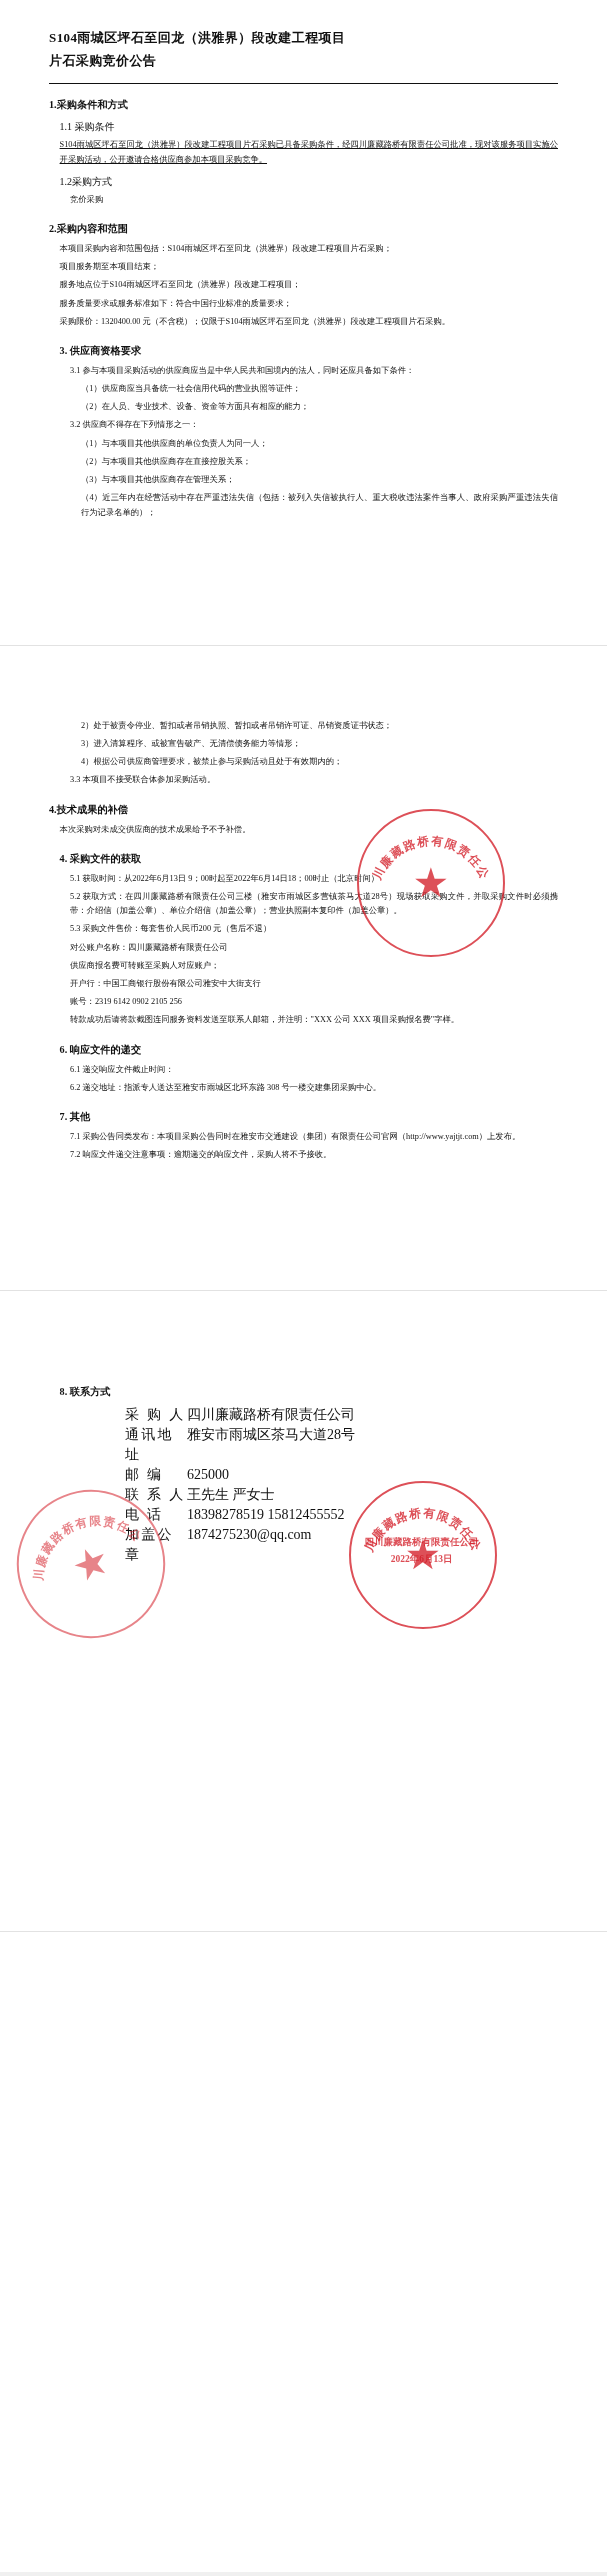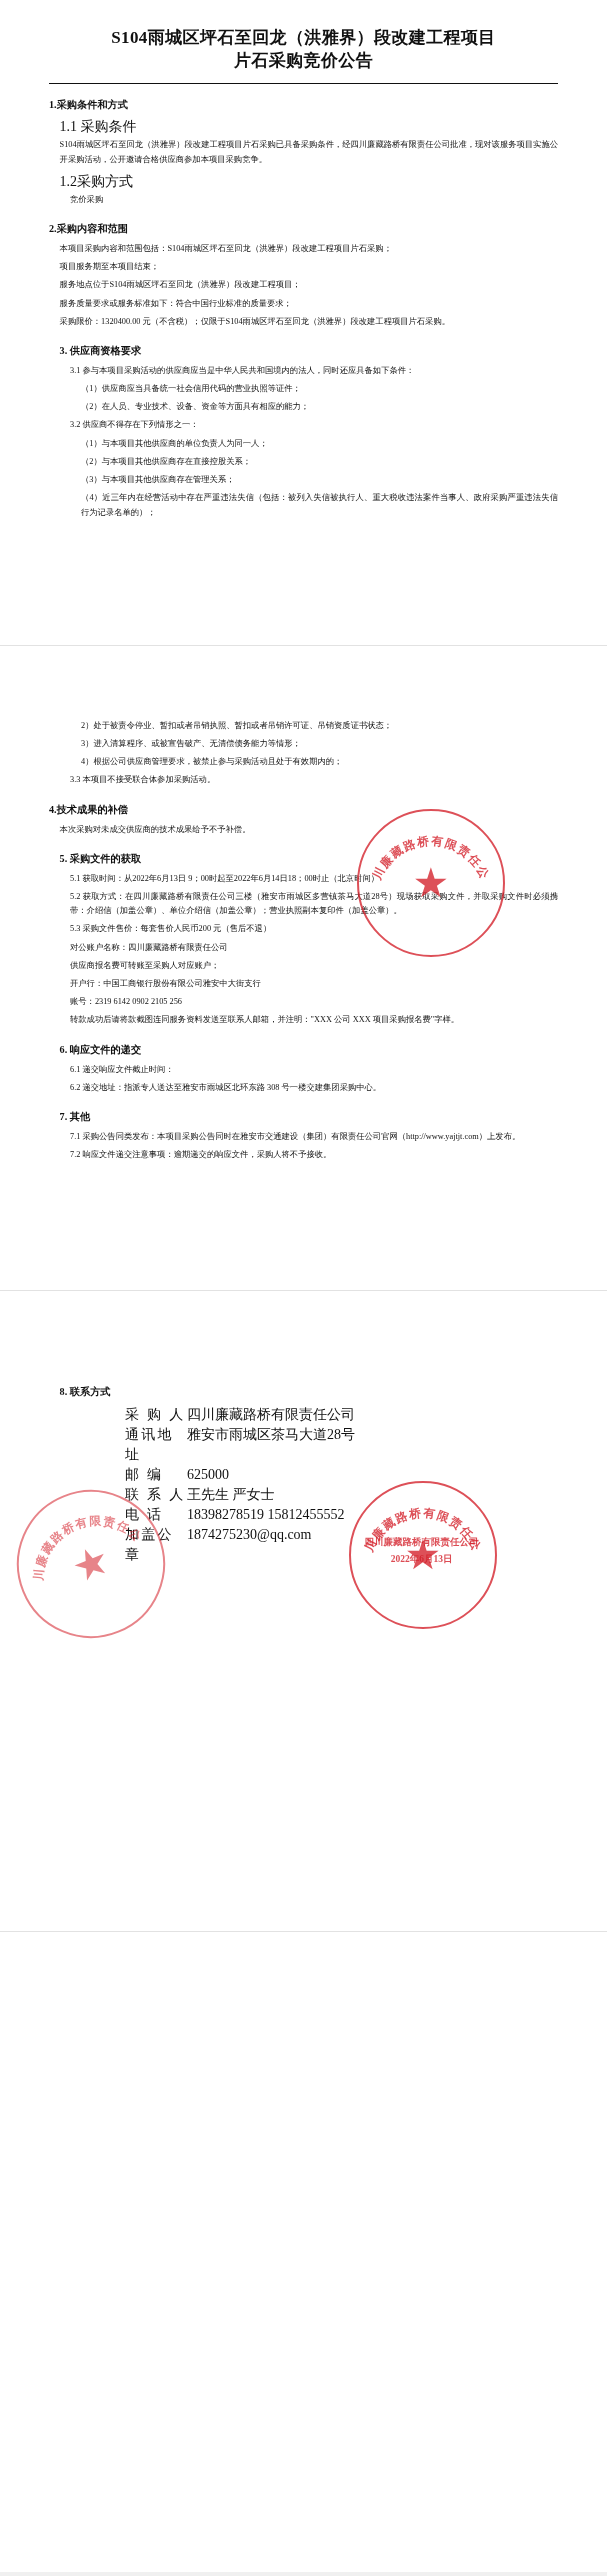--- a/index.html
+++ b/index.html
@@ -22,22 +22,21 @@
   .page + .page {
     border-top: 0.8px solid #e2e2e2;
   }
   .page-inner {
     padding: 0 49px;
     box-sizing: border-box;
   }
 
   
   .doc-title {
-    text-align: center;
-    font-size: 17px;
+    font-size: 13px;
     font-weight: bold;
     line-height: 23px;
     letter-spacing: 0.4px;
     padding-top: 26px;
   }
   .doc-title .line2 { display: block; }
   .title-rule {
     border: none;
     border-top: 0.8px solid #111;
     margin: 10.6px 0 0 0;
@@ -45,35 +44,35 @@
 
   
   .h1 {
     font-size: 10.2px;
     font-weight: bold;
     margin: 13.7px 0 6px 0;
     line-height: 15px;
   }
   .h1.indent { margin-left: 10.6px; }
   .h2 {
-    font-size: 14px;
+    font-size: 10px;
     margin: 7.6px 0 4.6px 10.6px;
     line-height: 13.7px;
   }
   p.t {
     font-size: 8.3px;
     line-height: 14.4px;
     margin: 3.8px 0;
     text-align: justify;
     text-indent: 0;
   }
   p.ind1 { margin-left: 10.6px; }
   p.ind2 { margin-left: 21px; }
   p.ind3 { margin-left: 32px; }
-  .u { }
+  .u { text-decoration: underline; }
   .sp14 { height: 10.6px; }
   .sp30 { height: 23px; }
   .sp60 { height: 46px; }
 
   
   .contact {
     margin-left: 76px;
     font-size: 14px;
     line-height: 20px;
   }
@@ -169,21 +168,21 @@
     <div class="sp60"></div>
     <div class="sp30"></div>
     <p class="t ind3">2）处于被责令停业、暂扣或者吊销执照、暂扣或者吊销许可证、吊销资质证书状态；</p>
     <p class="t ind3">3）进入清算程序、或被宣告破产、无清偿债务能力等情形；</p>
     <p class="t ind3">4）根据公司供应商管理要求，被禁止参与采购活动且处于有效期内的；</p>
     <p class="t ind2">3.3 本项目不接受联合体参加采购活动。</p>
 
     <div class="h1">4.技术成果的补偿</div>
     <p class="t ind1">本次采购对未成交供应商的技术成果给予不予补偿。</p>
 
-    <div class="h1 indent">5. 采购文件的获取</div>
+    <div class="h1 indent">4. 采购文件的获取</div>
     <p class="t ind2">5.1 获取时间：从2022年6月13日 9；00时起至2022年6月14日18；00时止（北京时间）</p>
     <p class="t ind2">5.2 获取方式：在四川廉藏路桥有限责任公司三楼（雅安市雨城区多营镇茶马大道28号）现场获取采购文件，并取采购文件时必须携带：介绍信（加盖公章）、单位介绍信（加盖公章）；营业执照副本复印件（加盖公章）。</p>
     <p class="t ind2">5.3 采购文件售价：每套售价人民币200 元（售后不退）</p>
     <p class="t ind2">
       <span>对公账户名称：</span><span>四川廉藏路桥有限责任公司</span>
     </p>
     <p class="t ind2">供应商报名费可转账至采购人对应账户；</p>
     <p class="t ind2">
       <span>开户行：</span><span>中国工商银行股份有限公司雅安中大街支行</span>
     </p>

